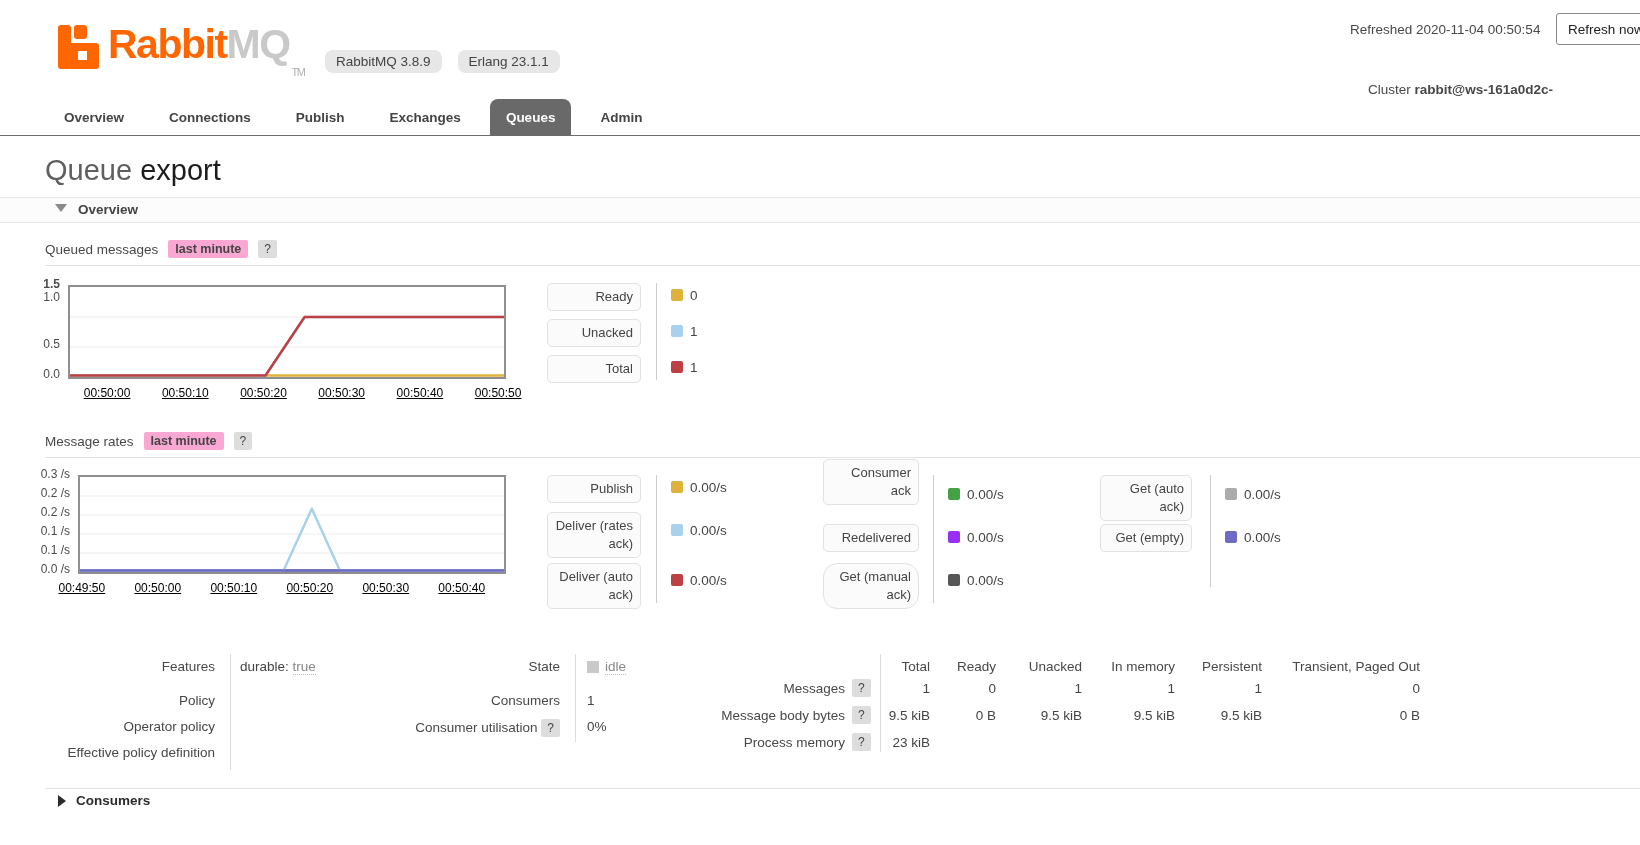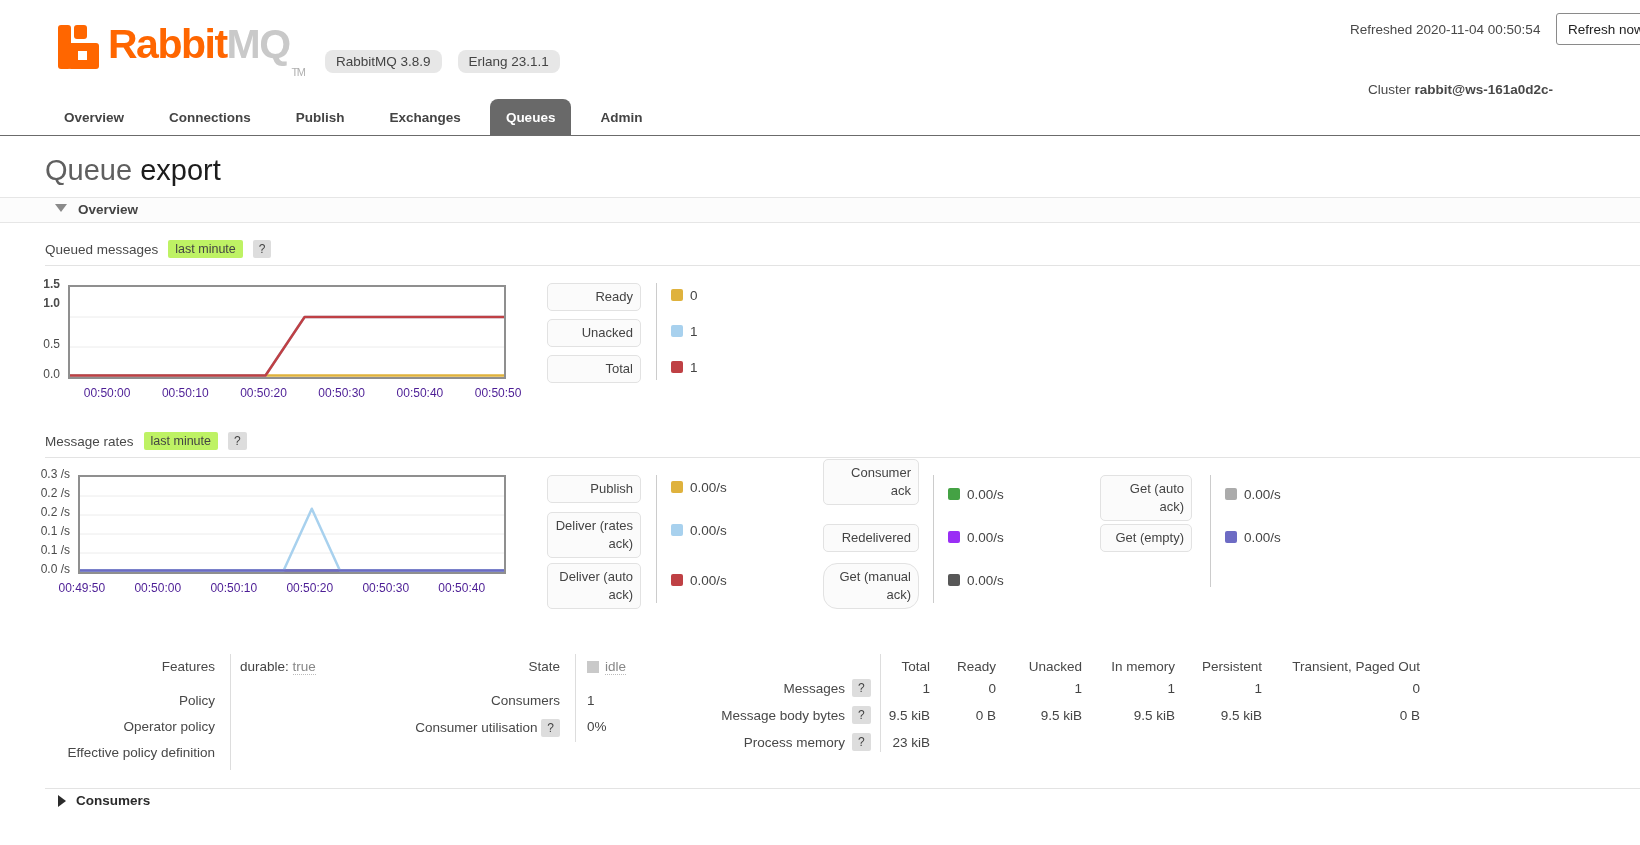--- a/index.html
+++ b/index.html
@@ -29,27 +29,27 @@
   .pt-gray{color:#5f5f5f;}
   .pt-name{color:#1c1c1c;}
   .section-bar{position:absolute;left:0;right:0;top:197px;height:24px;background:#fcfcfc;
                border-top:1px solid #e6e6e6;border-bottom:1px solid #e6e6e6;}
   .sec-arrow-down{position:absolute;left:55px;top:6px;width:0;height:0;
                   border-left:6px solid transparent;border-right:6px solid transparent;border-top:8px solid #8a8a8a;}
   .sec-label{position:absolute;left:78px;top:4px;font-weight:bold;color:#444;}
   .rule{position:absolute;left:45px;right:0;border-bottom:1px solid #e3e3e3;}
   .chart-head{position:absolute;left:45px;right:0;display:flex;align-items:center;gap:10px;
               padding-bottom:7px;border-bottom:1px solid #e3e3e3;}
-  .badge{display:inline-block;background:#bef264;color:#444;border-radius:2px;padding:2px 7px;font-size:12.5px;}
+  .badge{display:inline-block;background:#f9a8d4;color:#444;border-radius:2px;padding:2px 7px;font-size:12.5px;font-weight:bold;}
   .help{display:inline-block;background:#ddd;color:#444;border-radius:2px;padding:2px 6px;font-size:12px;cursor:pointer;}
   
   .chart{position:absolute;}
   .chart svg{display:block;border:2px solid #8f8f8f;background:#fff;}
   .y-tick{position:absolute;left:-68px;width:60px;text-align:right;font-size:12px;color:#4a4a4a;}
-  .x-tick{position:absolute;width:72px;text-align:center;font-size:12px;color:#4c1d95;}
+  .x-tick{position:absolute;width:72px;text-align:center;font-size:12px;color:#000000;text-decoration:underline;}
   
   .lbox{position:absolute;border:1px solid #e2e2e2;border-radius:5px;background:#fbfbfb;
         padding:4px 7px;font-size:13px;color:#444;text-align:right;line-height:1.4;cursor:pointer;}
   .sq{position:absolute;width:12px;height:12px;border-radius:2px;background:#999;}
   .lval{position:absolute;font-size:13.5px;color:#444;}
   .vdiv{position:absolute;width:1px;background:#ccc;}
   
   .dlabel{position:absolute;text-align:right;color:#484848;}
   .dval{position:absolute;color:#444;}
   .dotted{color:#888;border-bottom:1px dotted #bbb;}
@@ -105,21 +105,21 @@
 
   <div class="chart" style="left:68px;top:285px;">
     <svg width="434" height="90" viewBox="0 0 434 90">
         <line x1="0" x2="434" y1="30.0" y2="30.0" stroke="#ececec"></line>
         <line x1="0" x2="434" y1="60.0" y2="60.0" stroke="#ececec"></line>
         <polyline points="0.0,88.5 434.0,88.5" fill="none" stroke="#dfb23d" stroke-width="2.5" stroke-linejoin="round"></polyline>
         <polyline points="0.0,88.5 195.5,88.5 234.6,30.0 434.0,30.0" fill="none" stroke="#a8d1ee" stroke-width="2.5" stroke-linejoin="round"></polyline>
         <polyline points="0.0,88.5 195.5,88.5 234.6,30.0 434.0,30.0" fill="none" stroke="#bf4044" stroke-width="2.5" stroke-linejoin="round"></polyline>
       </svg>
   <div class="y-tick" style="top: -8px; font-weight: bold;">1.5</div>
-      <div class="y-tick" style="top: 11px; font-weight: bold;">1.0</div>
+      <div class="y-tick" style="top: 5px;">1.0</div>
       <div class="y-tick" style="top: 52.003px;">0.5</div>
       <div class="y-tick" style="top: 82px;">0.0</div>
       <div class="x-tick" style="left: 3.0991px; top: 101px;">00:50:00</div>
       <div class="x-tick" style="left: 81.2973px; top: 101px;">00:50:10</div>
       <div class="x-tick" style="left: 159.495px; top: 101px;">00:50:20</div>
       <div class="x-tick" style="left: 237.694px; top: 101px;">00:50:30</div>
       <div class="x-tick" style="left: 315.892px; top: 101px;">00:50:40</div>
       <div class="x-tick" style="left: 394.09px; top: 101px;">00:50:50</div>
     </div>
 

